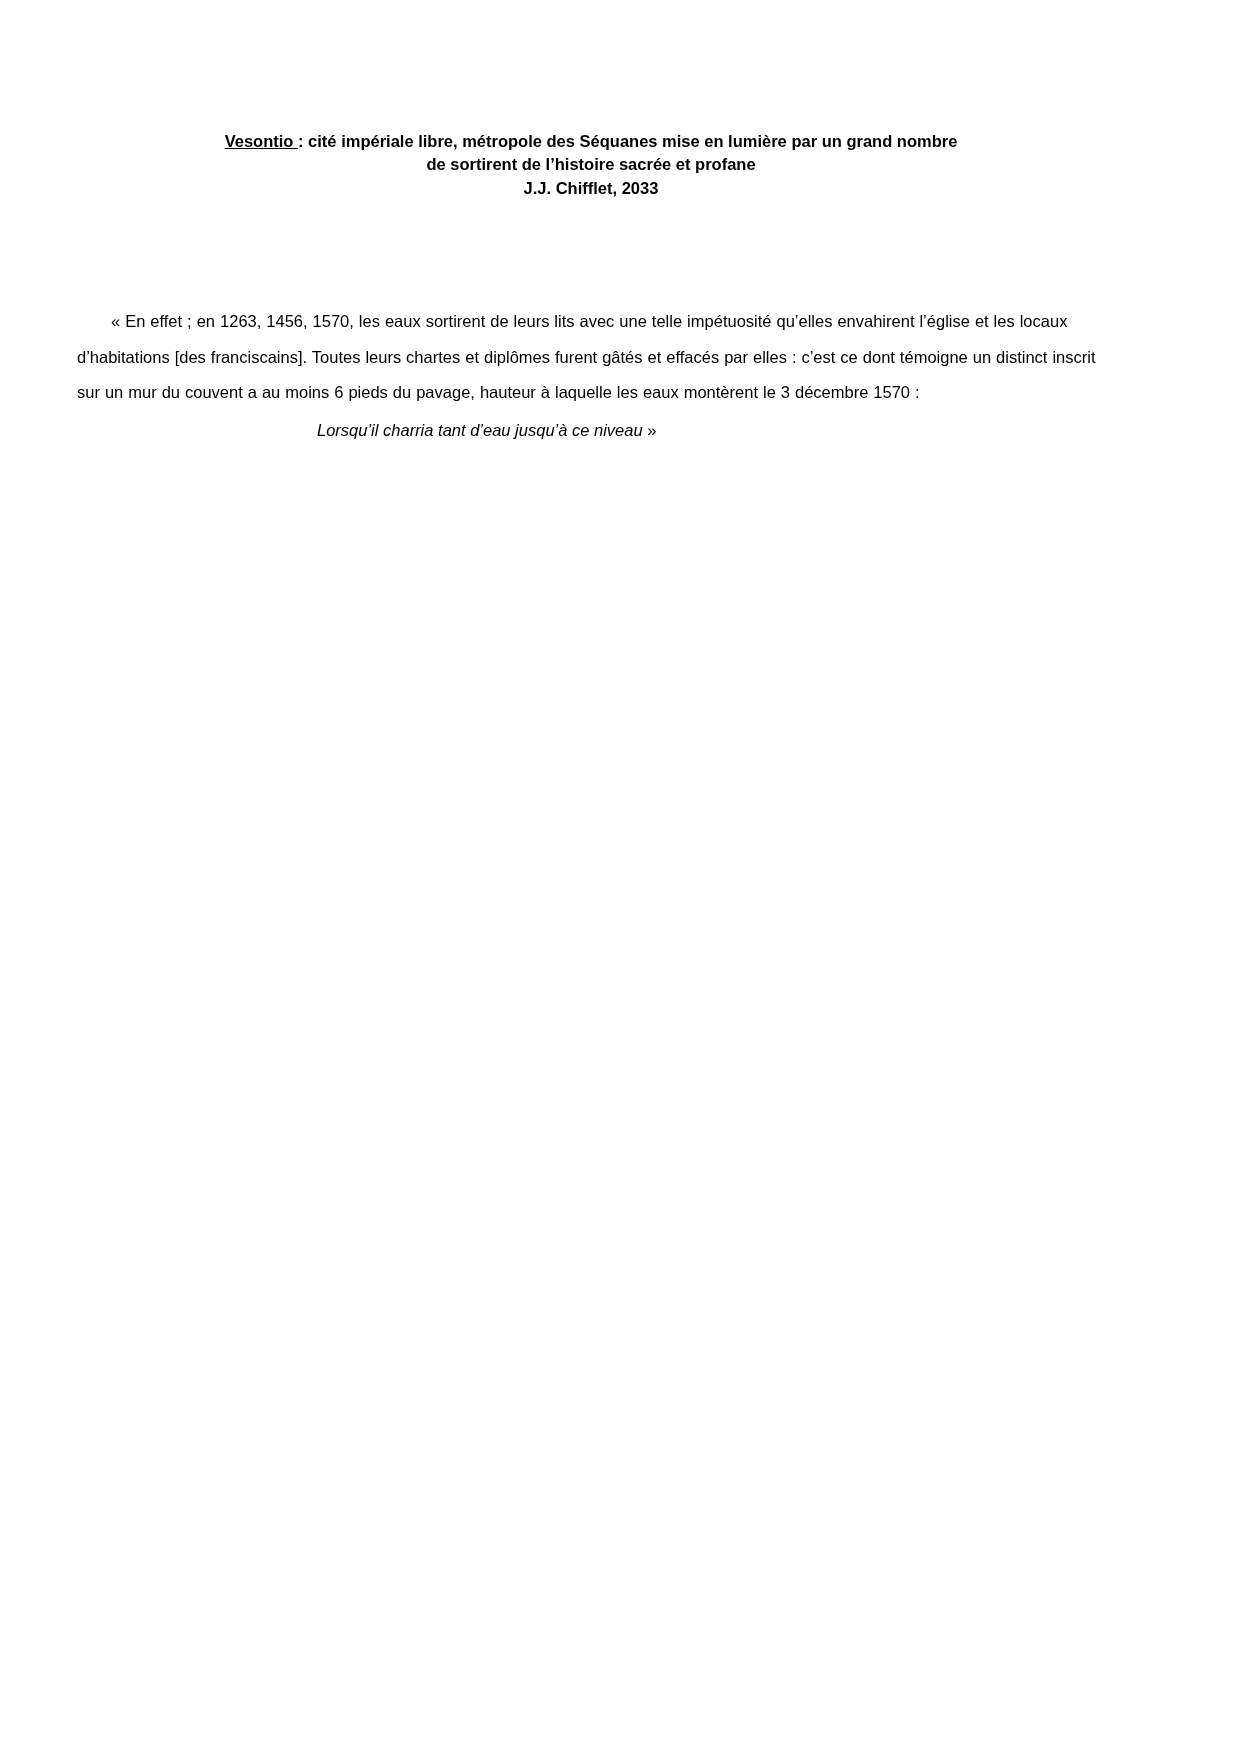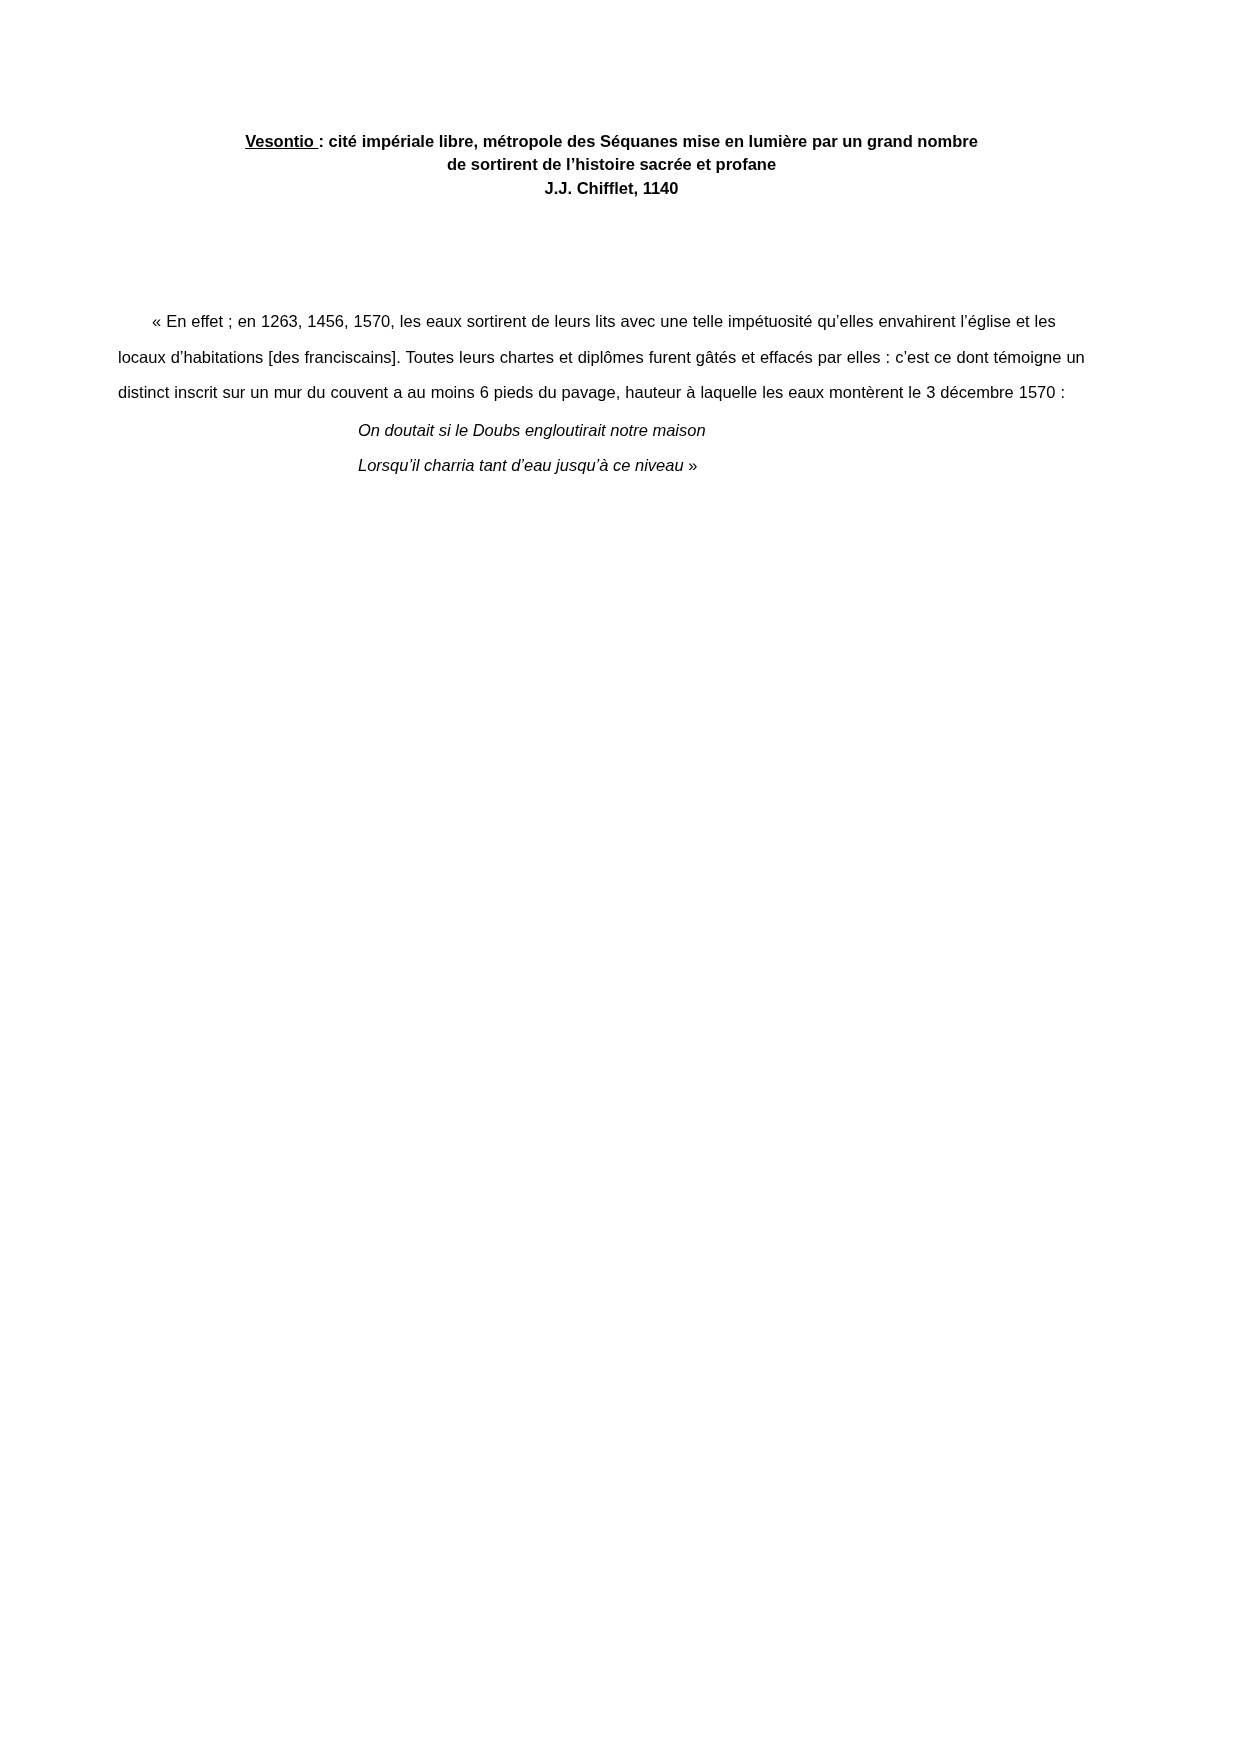--- a/index.html
+++ b/index.html
@@ -12,21 +12,21 @@
     height: 1754px;
     font-family: "Liberation Sans", sans-serif;
     color: #000000;
     -webkit-font-smoothing: antialiased;
   }
   .page {
     position: relative;
     width: 1240px;
     height: 1363px;
     box-sizing: border-box;
-    padding: 130px 135px 0 118px;
+    padding: 130px 135px 0 77px;
   }
   .title-block {
     text-align: center;
     font-weight: bold;
     font-size: 16.5px;
     line-height: 1.42;
     margin: 0;
   }
   .title-line {
     display: block;
@@ -71,25 +71,24 @@
   }
 </style>
 </head>
 <body>
 
 <div class="page">
 
   <div class="title-block">
     <span class="title-line title-line-1"><span class="underline-word">Vesontio </span><span>: cité impériale libre, métropole des Séquanes mise en lumière par un grand nombre</span></span>
     <span class="title-line">de sortirent de l’histoire sacrée et profane</span>
-    <span class="title-line">J.J. Chifflet, 1140</span>
+    <span class="title-line">J.J. Chifflet, 2033</span>
   </div>
 
   <div class="body-block">
     <p class="para">« En effet ; en 1263, 1456, 1570, les eaux sortirent de leurs lits avec une telle impétuosité qu’elles envahirent l’église et les locaux d’habitations [des franciscains]. Toutes leurs chartes et diplômes furent gâtés et effacés par elles : c’est ce dont témoigne un distinct inscrit sur un mur du couvent a au moins 6 pieds du pavage, hauteur à laquelle les eaux montèrent le 3 décembre 1570 :</p>
 
     <div class="verse-block">
-      <span class="verse">On doutait si le Doubs engloutirait notre maison</span>
       <span class="verse"><span>Lorsqu’il charria tant d’eau jusqu’à ce niveau</span><span class="closing-quote"> »</span></span>
     </div>
   </div>
 
 </div>
 
 </body></html>

